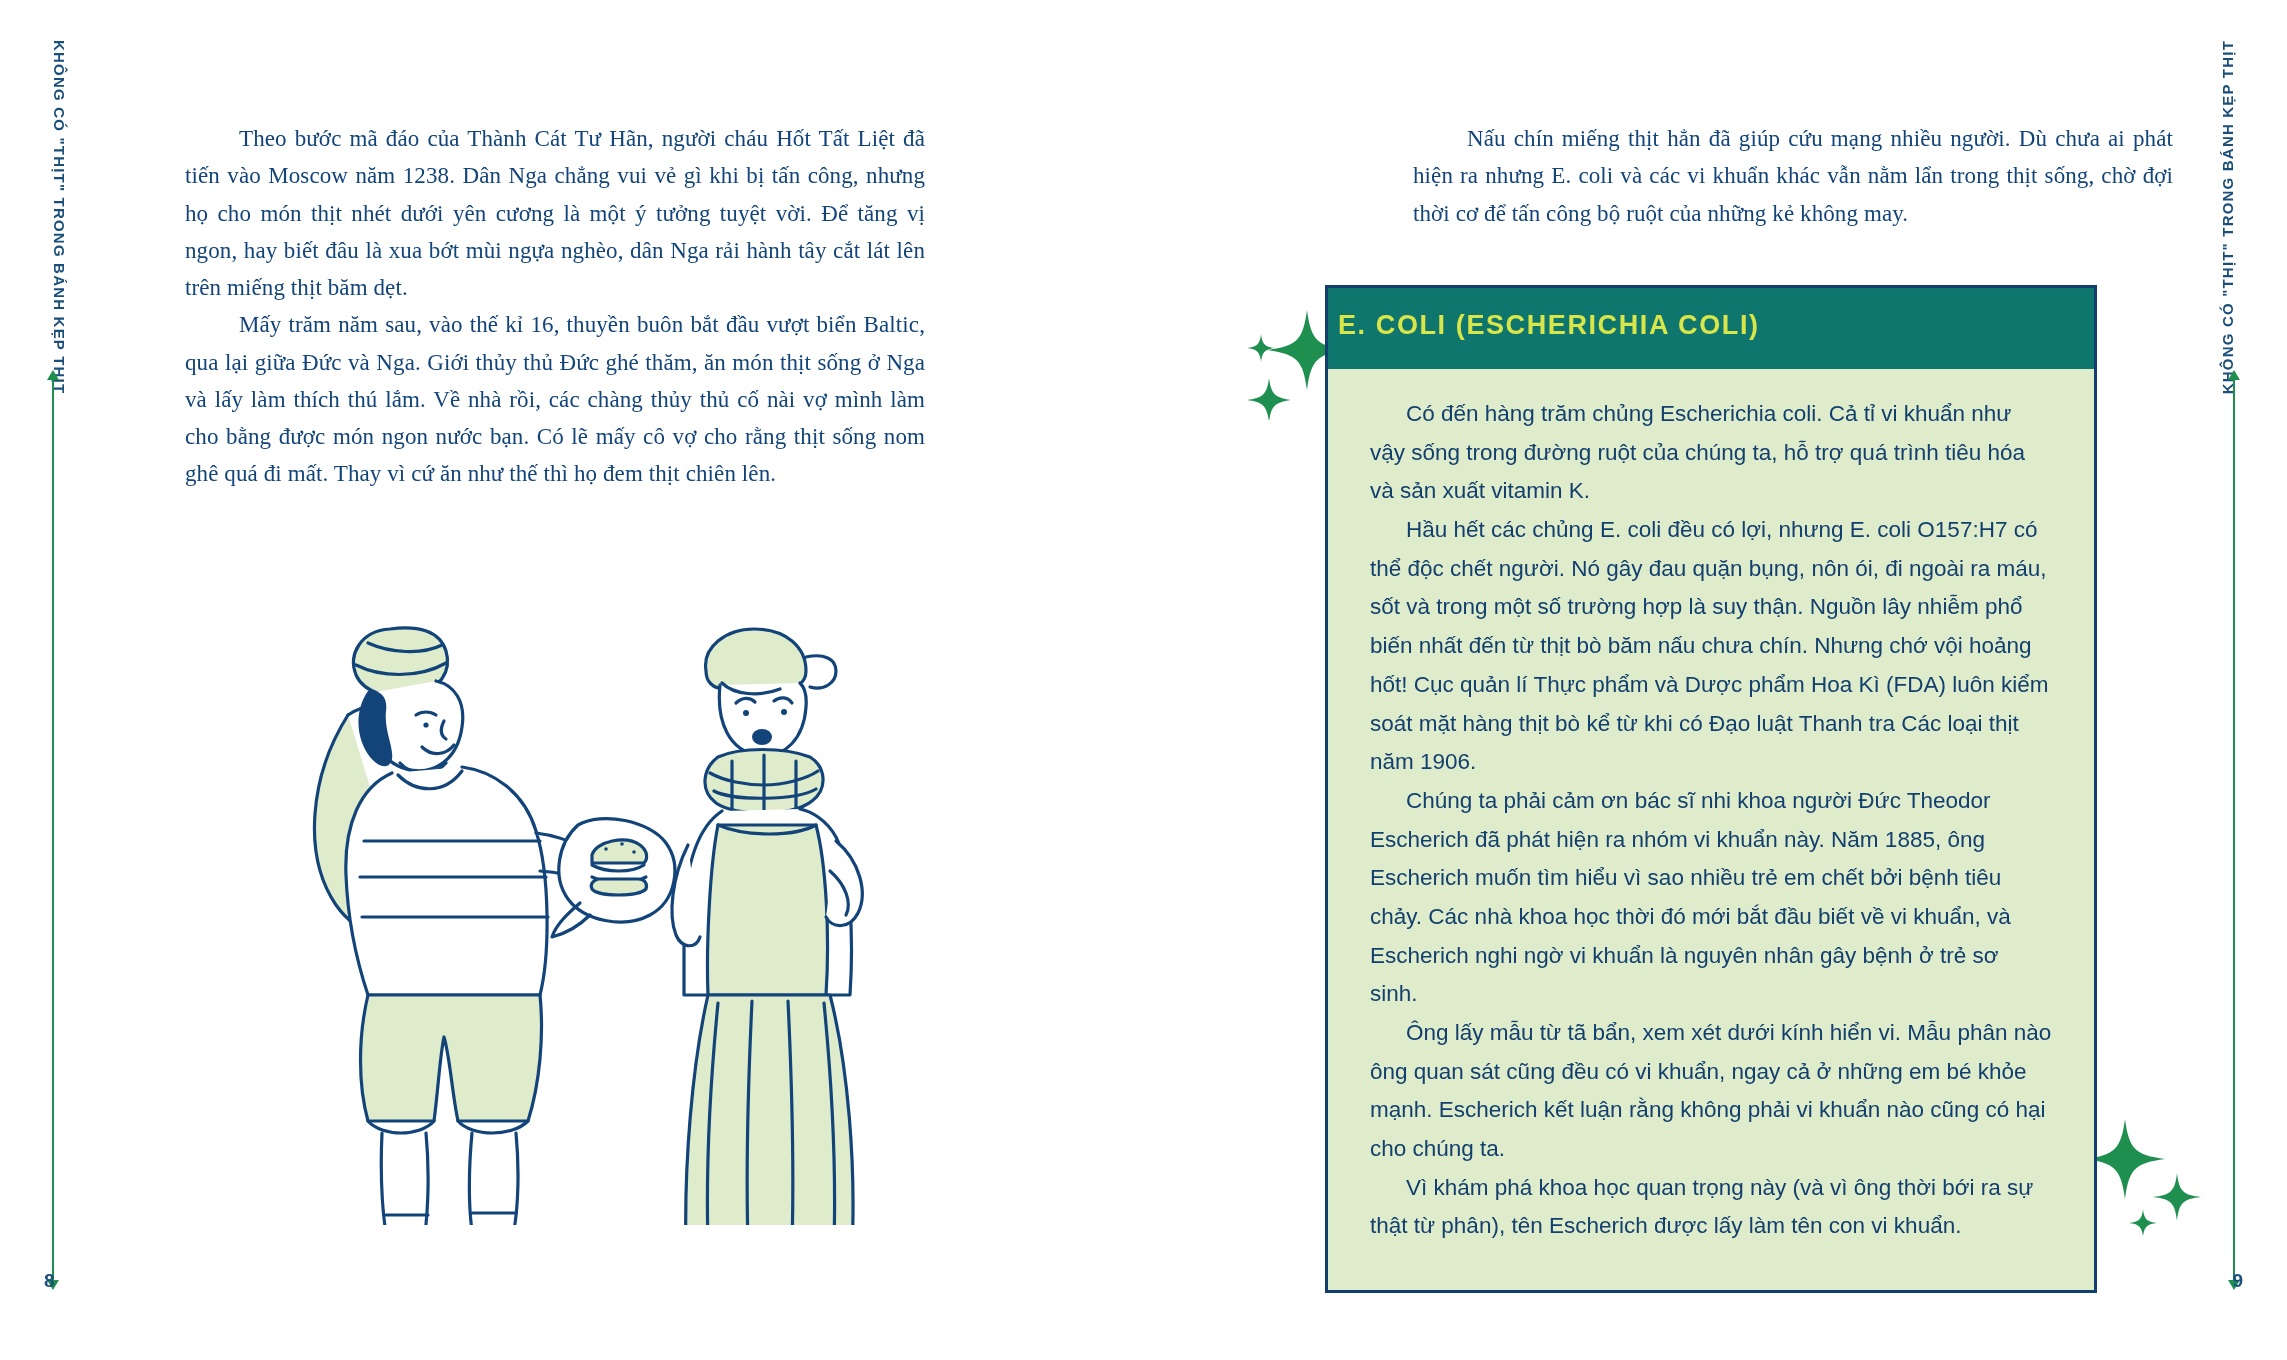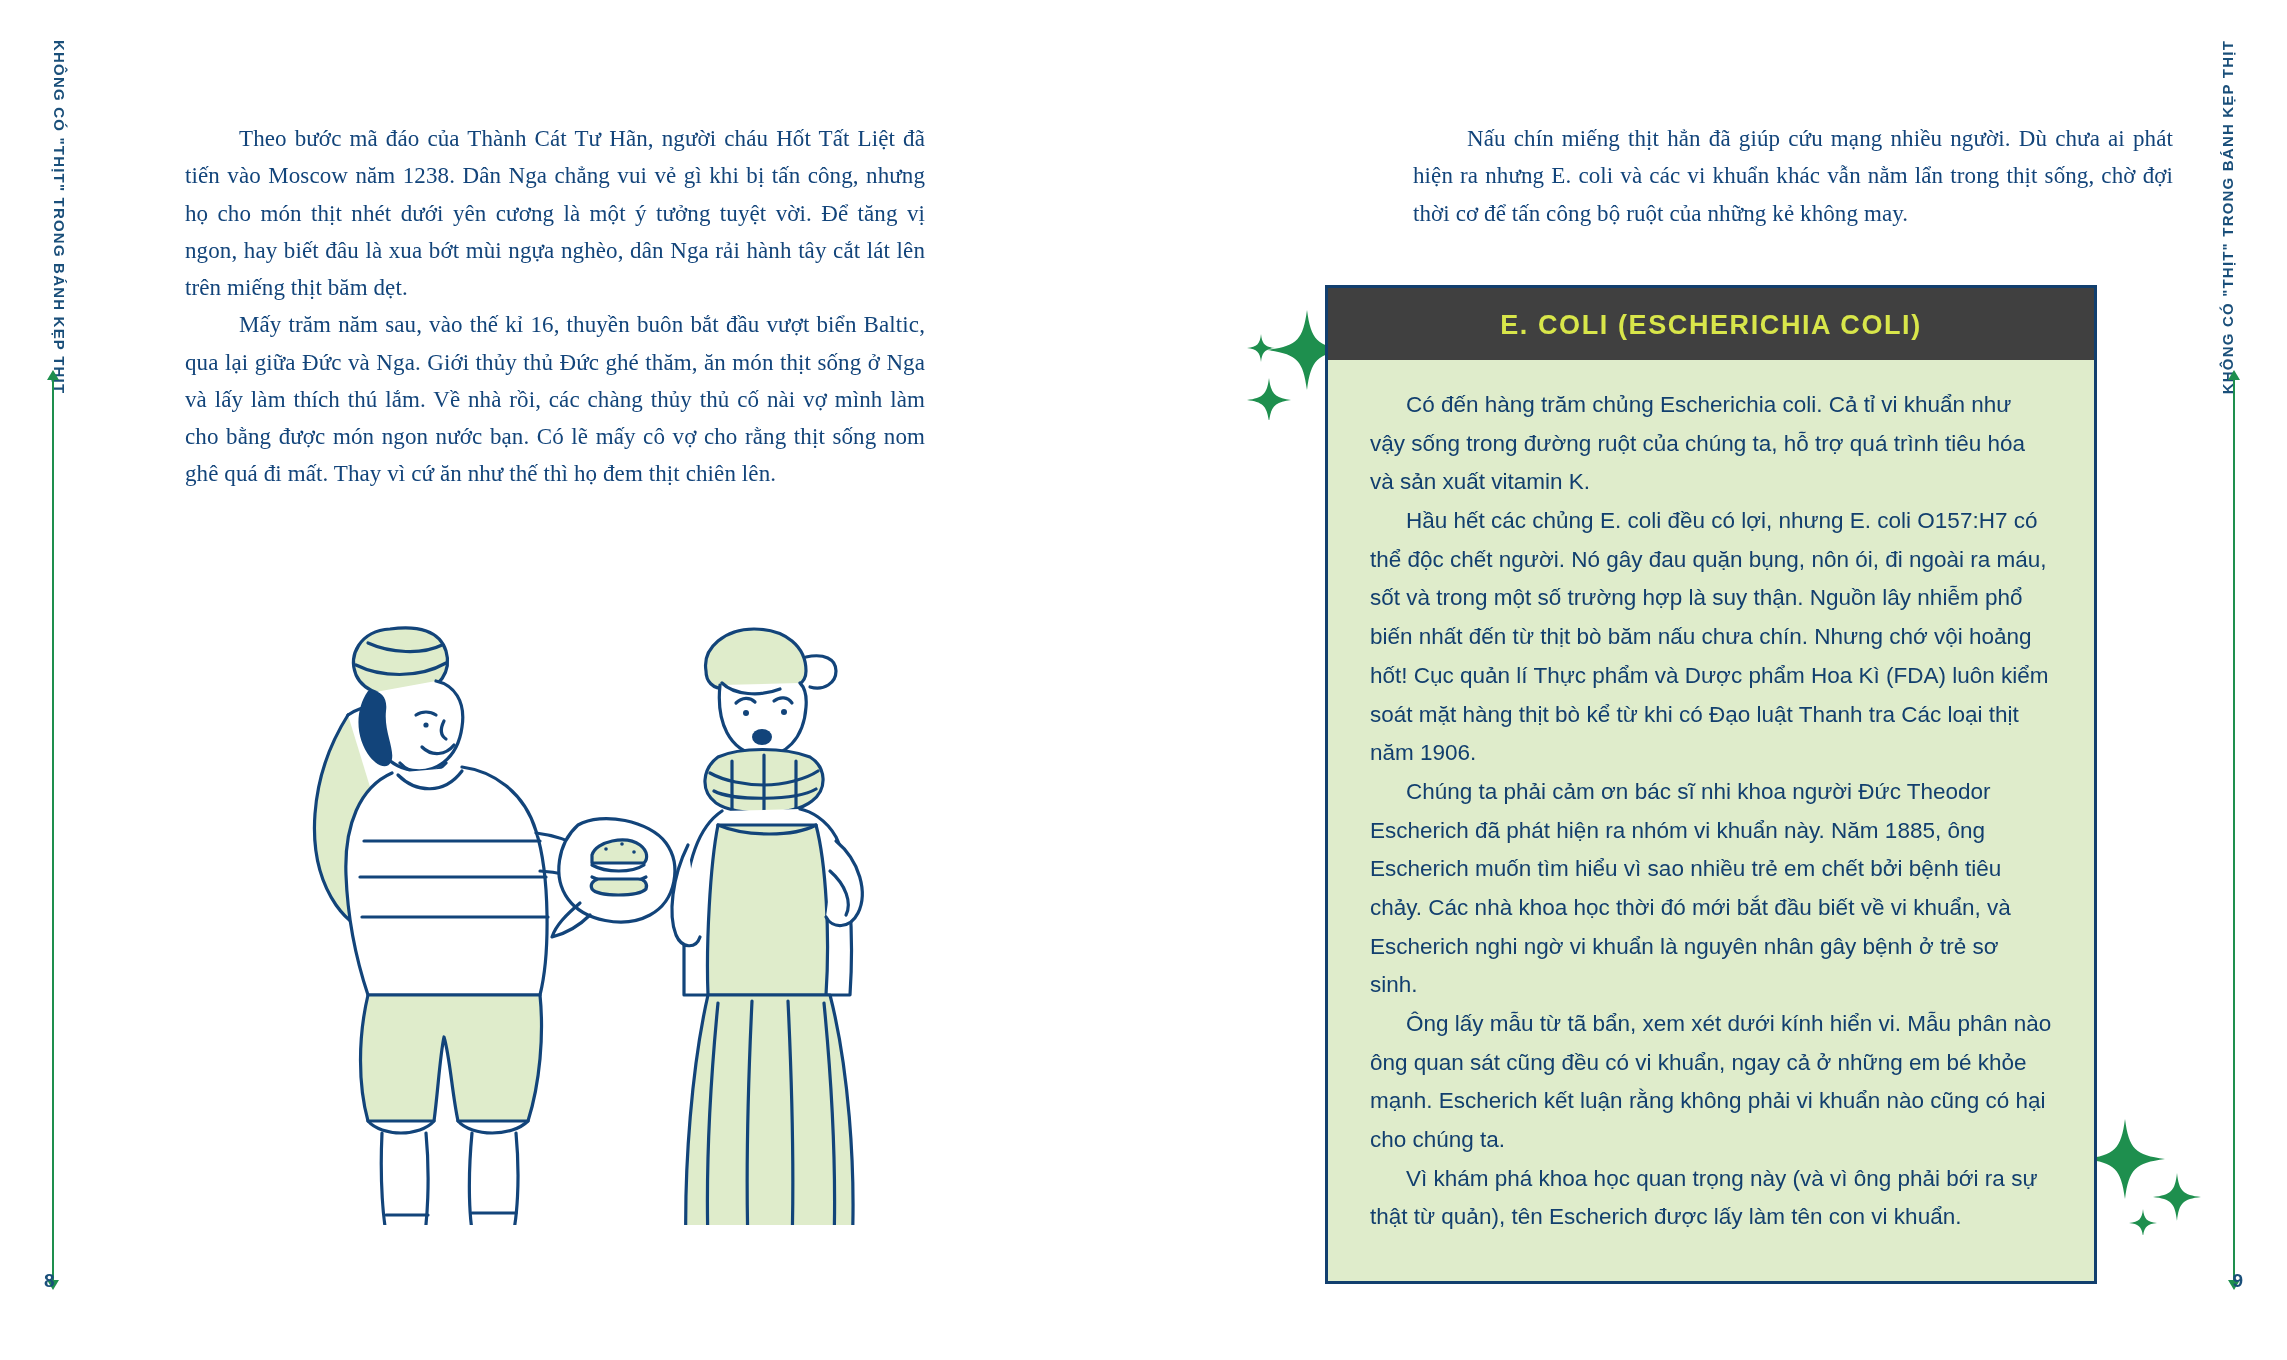--- a/index.html
+++ b/index.html
@@ -119,23 +119,22 @@
   .sidebar {
     position: absolute;
     left: 1325px;
     top: 285px;
     width: 772px;
     border: 3px solid #123f6e;
     background: #dfeccb;
     box-sizing: border-box;
   }
   .sidebar-header {
-    background: #404040;
-    padding: 22px 10px 19px;
-    text-align: center;
+    background: #0f766e;
+    padding: 22px 10px 28px;
   }
   .sidebar-title {
     font-family: "Liberation Sans", sans-serif;
     font-weight: bold;
     font-size: 27px;
     letter-spacing: 1.6px;
     color: #d8e64a;
     margin: 0;
   }
   .sidebar-body {
@@ -325,18 +324,18 @@
       <p>
         <span>Hầu hết các chủng E. coli đều có lợi, nhưng E. coli O157:H7 có thể độc chết người. Nó gây đau quặn bụng, nôn ói, đi ngoài ra máu, sốt và trong một số trường hợp là suy thận. Nguồn lây nhiễm phổ biến nhất đến từ thịt bò băm nấu chưa chín. Nhưng chớ vội hoảng hốt! Cục quản lí Thực phẩm và Dược phẩm Hoa Kì (FDA) luôn kiểm soát mặt hàng thịt bò kể từ khi có Đạo luật Thanh tra Các loại thịt năm 1906.</span>
       </p>
       <p>
         <span>Chúng ta phải cảm ơn bác sĩ nhi khoa người Đức Theodor Escherich đã phát hiện ra nhóm vi khuẩn này. Năm 1885, ông Escherich muốn tìm hiểu vì sao nhiều trẻ em chết bởi bệnh tiêu chảy. Các nhà khoa học thời đó mới bắt đầu biết về vi khuẩn, và Escherich nghi ngờ vi khuẩn là nguyên nhân gây bệnh ở trẻ sơ sinh.</span>
       </p>
       <p>
         <span>Ông lấy mẫu từ tã bẩn, xem xét dưới kính hiển vi. Mẫu phân nào ông quan sát cũng đều có vi khuẩn, ngay cả ở những em bé khỏe mạnh. Escherich kết luận rằng không phải vi khuẩn nào cũng có hại cho chúng ta.</span>
       </p>
       <p>
-        <span>Vì khám phá khoa học quan trọng này (và vì ông phải bới ra sự thật từ quản), tên Escherich được lấy làm tên con vi khuẩn.</span>
+        <span>Vì khám phá khoa học quan trọng này (và vì ông thời bới ra sự thật từ phân), tên Escherich được lấy làm tên con vi khuẩn.</span>
       </p>
     </div>
   </div>
 
 </div>
 
 </body></html>

